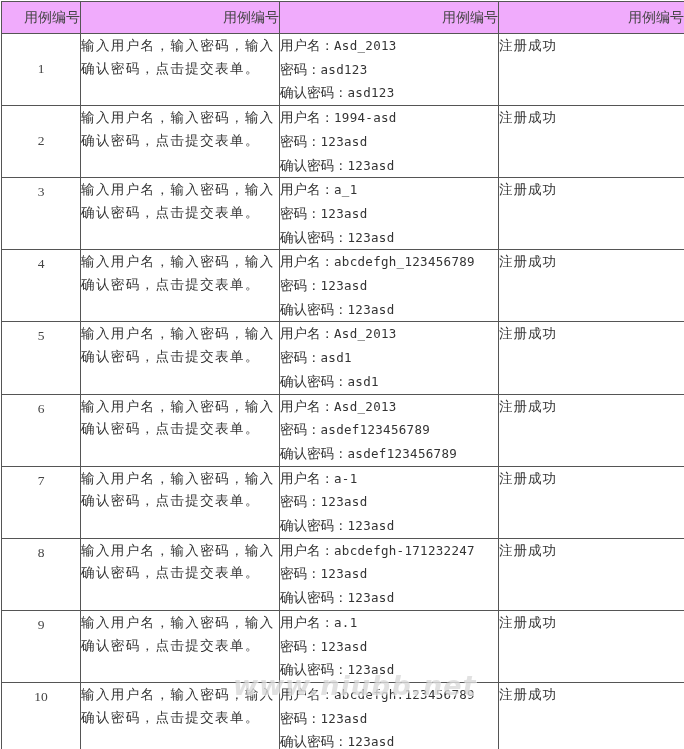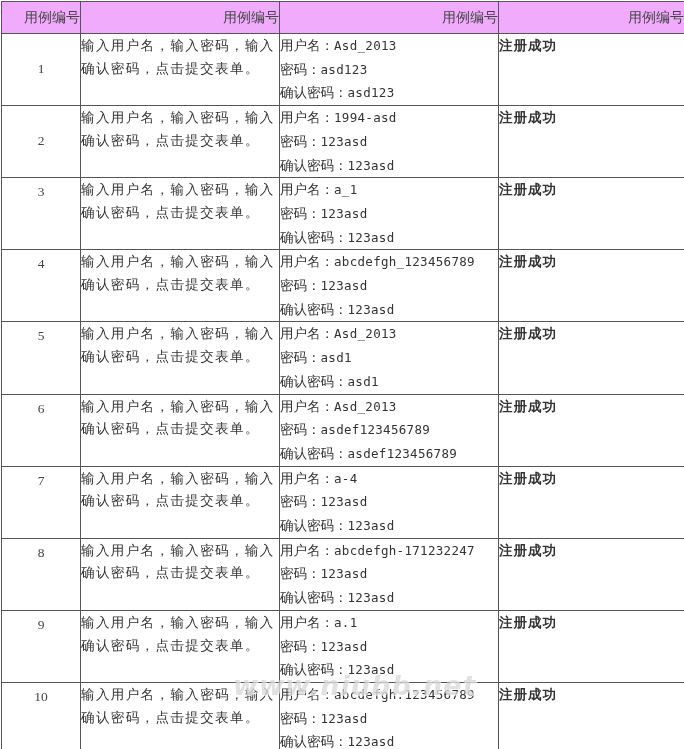--- a/index.html
+++ b/index.html
@@ -8,21 +8,21 @@
   table.cases { position:absolute; left:1px; top:1px; border-collapse:collapse; table-layout:fixed; width:683px; }
   table.cases td, table.cases th { border:1.5px solid #555; padding:0; font-size:13.5px; line-height:22.7px; vertical-align:top; overflow:hidden; }
   table.cases th { background:#f0abfc; font-weight:normal; height:31px; text-align:right; vertical-align:middle; color:#444; font-size:14px;padding-left:20px; }
   td.num { text-align:center; color:#444; font-family:"Liberation Serif", serif; font-size:14px; }
   td.num.mid { vertical-align:middle; }
   td.num.top { padding-top:3px; }
   td.steps { padding:2px 6px 0 7px; letter-spacing:1.4px; }
   td.inputs { padding:2px 5px 0 6px; }
   td.inputs .ln { white-space:nowrap; }
   td.inputs .v { font-family:"DejaVu Sans Mono", "Liberation Mono", monospace; font-size:12.5px; letter-spacing:0.3px; }
-  td.result { padding:2px 6px 0 8px; letter-spacing:1px;font-weight:bold; }
+  td.result { padding:2px 6px 0 8px; letter-spacing:1px; }
   tr.row td { height:66px; }
   .watermark { position:absolute; left:233px; top:670px; font-family:"DejaVu Sans", sans-serif; font-style:italic; font-weight:bold;
                font-size:27px; color:rgba(200,200,200,0.55); letter-spacing:1px; pointer-events:none;
                text-shadow:1px 1px 0 rgba(255,255,255,0.6); }
 </style>
 </head>
 <body>
 
 <table class="cases">
   <colgroup>
@@ -104,21 +104,21 @@
         <div class="ln"><span>密码：</span><span class="v">asdef123456789</span></div>
         <div class="ln"><span>确认密码：</span><span class="v">asdef123456789</span></div>
       </td>
       <td class="result">注册成功</td>
     </tr>
 
     <tr class="row">
       <td class="num top">7</td>
       <td class="steps">输入用户名，输入密码，输入确认密码，点击提交表单。</td>
       <td class="inputs">
-        <div class="ln"><span>用户名：</span><span class="v">a-4</span></div>
+        <div class="ln"><span>用户名：</span><span class="v">a-1</span></div>
         <div class="ln"><span>密码：</span><span class="v">123asd</span></div>
         <div class="ln"><span>确认密码：</span><span class="v">123asd</span></div>
       </td>
       <td class="result">注册成功</td>
     </tr>
 
     <tr class="row">
       <td class="num top">8</td>
       <td class="steps">输入用户名，输入密码，输入确认密码，点击提交表单。</td>
       <td class="inputs">

